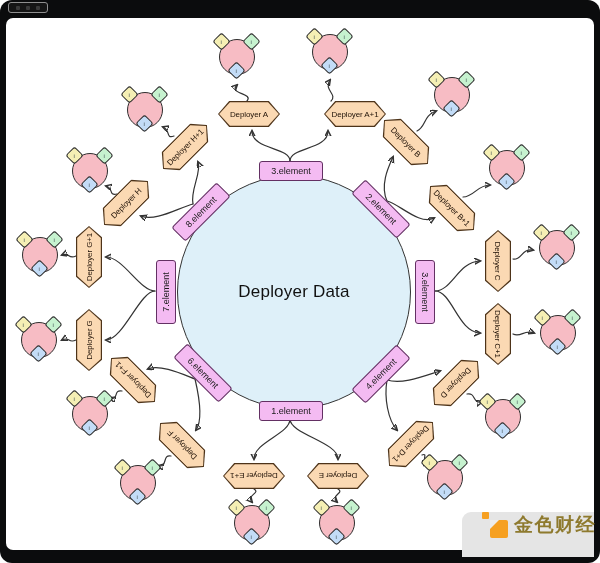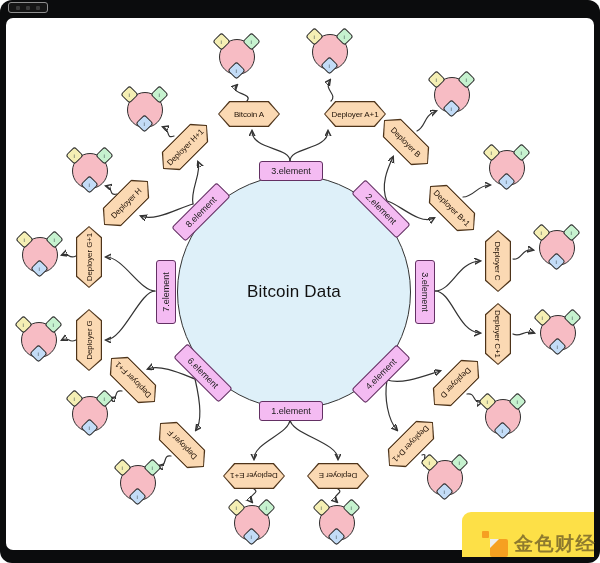--- a/index.html
+++ b/index.html
@@ -32,43 +32,43 @@
   .dm{position:absolute;width:13px;height:13px;transform:rotate(45deg);border:1px solid #2e2e2e;
       border-radius:3px;display:flex;align-items:center;justify-content:center;box-sizing:border-box;}
   .dm span{transform:rotate(-45deg);font-size:6px;color:#3d4d52;line-height:1;}
   .dm.y{left:1px;top:1px;background:#f5efb4;}
   .dm.g{left:31px;top:1px;background:#c6f2cf;}
   .dm.b{left:16px;top:30px;background:#c3dcf7;}
   
   .links{position:absolute;left:0;top:0;width:600px;height:563px;pointer-events:none;}
   .links path{fill:none;stroke:#333;stroke-width:1.2;stroke-linecap:round;}
   
-  .wm{position:absolute;left:462px;top:512px;width:132px;height:45px;background:#fde047;
-      border-top-left-radius:9px;display:flex;align-items:flex-end;}
+  .wm{position:absolute;left:462px;top:512px;width:132px;height:45px;background:#e5e5e5;
+      border-top-left-radius:9px;display:flex;align-items:flex-start;}
   .wm-logo{position:relative;width:26px;height:26px;margin-left:20px;flex:none;}
   .wm-logo .dot{position:absolute;left:0;top:0;width:7px;height:7px;background:#f6a021;border-radius:1px;}
   .wm-logo .sq{position:absolute;left:8px;top:8px;width:18px;height:18px;background:#f6a021;border-radius:2px;}
   .wm-logo .notch{position:absolute;left:8px;top:8px;width:0;height:0;
       border-top:9px solid #ededed;border-right:9px solid transparent;}
   .wm-text{font-size:19px;font-weight:bold;color:#8e7a2e;letter-spacing:1.5px;margin-left:6px;white-space:nowrap;}
 </style>
 </head>
 <body>
 
 <div class="frame">
   <div class="chip">
     <i></i>
       <i></i>
       <i></i>
   </div>
 
   <div class="canvas"></div>
 
   <div class="hub">
-    <span>Bitcoin Data</span>
+    <span>Deployer Data</span>
   </div>
 
   <svg class="links" viewBox="0 0 600 563">
     <defs>
       <marker id="arr" markerWidth="6" markerHeight="6" refX="4.5" refY="2.5" orient="auto">
         <path d="M0,0 L5,2.5 L0,5 Z" fill="#333" stroke="none"></path>
       </marker>
     </defs>
     <g>
       <path d="M290,161 C290,147 252,150 252,131" marker-end="url(#arr)"></path>
@@ -112,21 +112,21 @@
   <div class="el" style="left:349px;top:199px;transform:rotate(45deg);">2.element</div>
   <div class="el" style="left:393px;top:282px;transform:rotate(90deg);">3.element</div>
   <div class="el" style="left:349px;top:364px;transform:rotate(-45deg);">4.element</div>
   <div class="el" style="left:259px;top:401px;">1.element</div>
   <div class="el" style="left:171px;top:363px;transform:rotate(45deg);">6.element</div>
   <div class="el" style="left:134px;top:282px;transform:rotate(-90deg);">7.element</div>
   <div class="el" style="left:169px;top:202px;transform:rotate(-45deg);">8.element</div>
 
   <div class="dep" style="left:218px;top:101px;">
       <div class="dep-bg"></div>
-      <span>Bitcoin A</span>
+      <span>Deployer A</span>
     </div>
   <div class="dep" style="left:300px;top:101px;margin-left:24px;">
       <div class="dep-bg"></div>
       <span>Deployer A+1</span>
     </div>
   <div class="dep" style="left:375px;top:129px;transform:rotate(45deg);">
       <div class="dep-bg"></div>
       <span>Deployer B</span>
     </div>
   <div class="dep" style="left:421px;top:195px;transform:rotate(45deg);">

